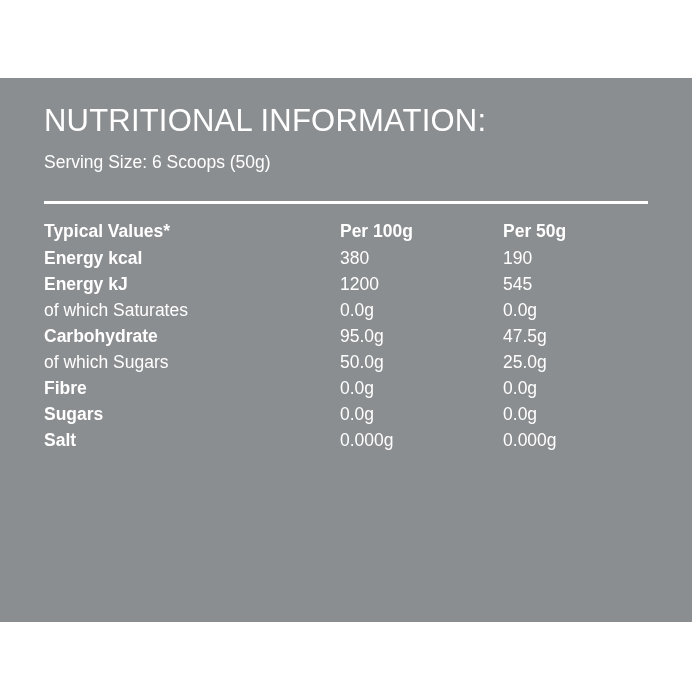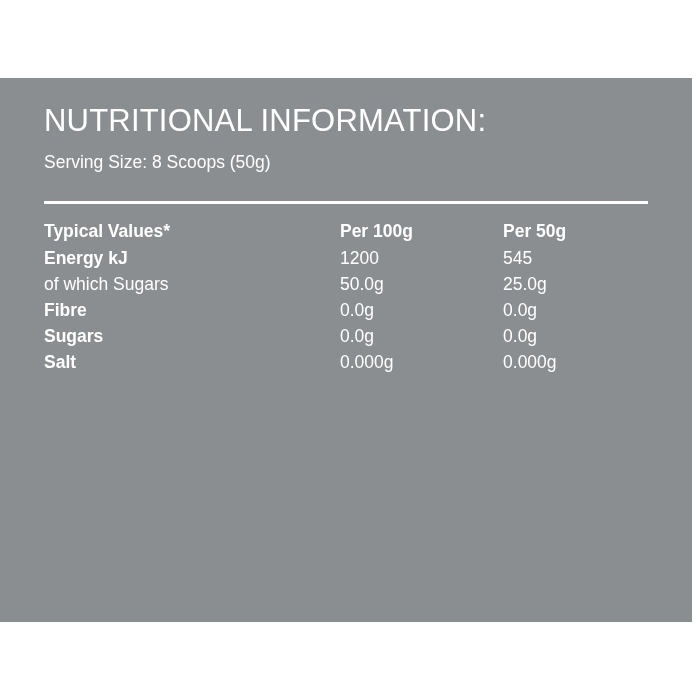--- a/index.html
+++ b/index.html
@@ -78,42 +78,57 @@
     font-weight: 400;
   }
 </style>
 </head>
 <body>
 
 <div class="panel">
 
   <h1 class="title">NUTRITIONAL INFORMATION:</h1>
 
-  <p class="serving-line">Serving Size: 8 Scoops (50g)</p>
+  <p class="serving-line">Serving Size: 6 Scoops (50g)</p>
 
   <div class="rule"></div>
 
   <table class="nutrition">
     <colgroup>
       <col class="c-name">
       <col class="c-v1">
       <col class="c-v2">
     </colgroup>
     <thead>
       <tr>
         <th>Typical Values*</th>
         <th>Per 100g</th>
         <th>Per 50g</th>
       </tr>
     </thead>
     <tbody>
       <tr class="bold">
+        <td class="name">Energy kcal</td>
+        <td class="value">380</td>
+        <td class="value">190</td>
+      </tr>
+      <tr class="bold">
         <td class="name">Energy kJ</td>
         <td class="value">1200</td>
         <td class="value">545</td>
+      </tr>
+      <tr>
+        <td class="name indent">of which Saturates</td>
+        <td class="value">0.0g</td>
+        <td class="value">0.0g</td>
+      </tr>
+      <tr class="bold">
+        <td class="name">Carbohydrate</td>
+        <td class="value">95.0g</td>
+        <td class="value">47.5g</td>
       </tr>
       <tr>
         <td class="name indent">of which Sugars</td>
         <td class="value">50.0g</td>
         <td class="value">25.0g</td>
       </tr>
       <tr class="bold">
         <td class="name">Fibre</td>
         <td class="value">0.0g</td>
         <td class="value">0.0g</td>

